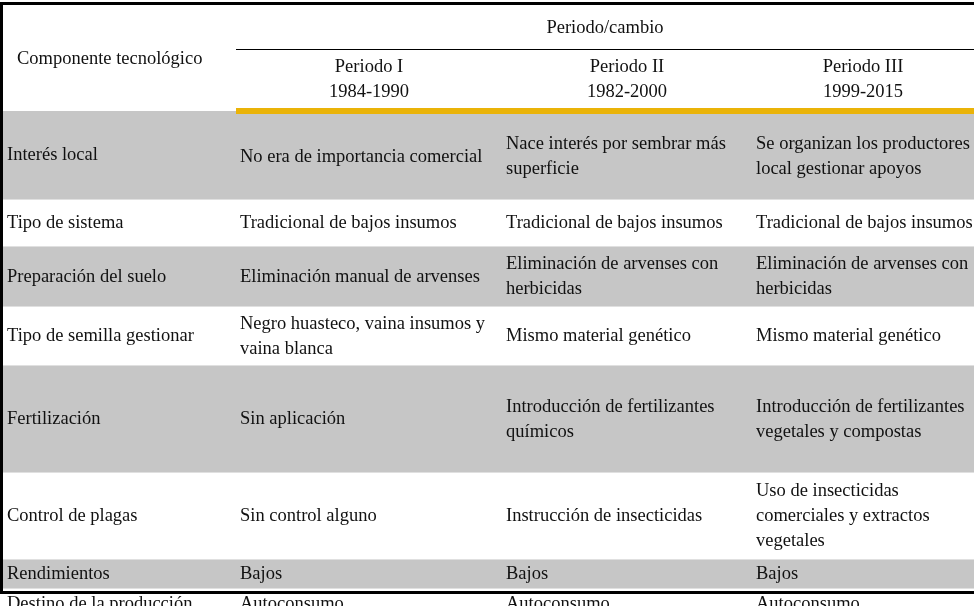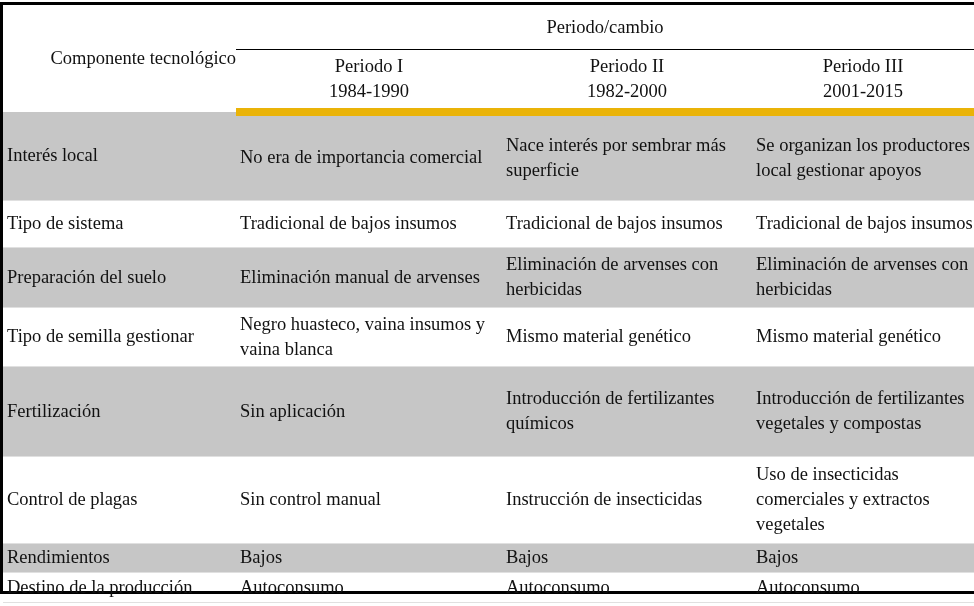--- a/index.html
+++ b/index.html
@@ -8,22 +8,22 @@
     .frame { position: absolute; left: 0; top: 2px; width: 974px; height: 592px;
       border-top: 3px solid #000; border-bottom: 3px solid #000; border-left: 3px solid #000;
       box-sizing: border-box; }
     table { position: absolute; left: 3px; top: 5px; width: 971px; border-collapse: collapse;
       table-layout: fixed; font-size: 18.5px; line-height: 25px; }
     col.c0 { width: 233px; } col.c1 { width: 266px; } col.c2 { width: 250px; } col.c3 { width: 222px; }
     th { font-weight: normal; text-align: center; padding: 0; vertical-align: middle; }
     td { padding: 0 0 0 4px; vertical-align: middle; text-align: left; }
     td.first { }
     tr.head1 th { height: 44px; border-bottom: 1.5px solid #000; }
-    tr.head1 th.corner { border-bottom: none; text-align: right; padding-left: 14px; }
-    tr.head2 th { height: 58px; border-bottom: 8px solid #eab308; }
+    tr.head1 th.corner { border-bottom: none; text-align: left; padding-left: 14px; }
+    tr.head2 th { height: 58px; border-bottom: 6px solid #eab308; }
     tr.shade td { background: #c6c6c6; }
     tr.body td { border-bottom: 1px solid #e0e0e0; }
   </style>
 </head>
 <body>
 
 <div class="frame"></div>
 
 <table>
   <colgroup>
@@ -41,21 +41,21 @@
       <th>
           <div>Periodo I</div>
           <div>1984-1990</div>
         </th>
       <th>
           <div>Periodo II</div>
           <div>1982-2000</div>
         </th>
       <th>
           <div>Periodo III</div>
-          <div>2001-2015</div>
+          <div>1999-2015</div>
         </th>
     </tr>
   </thead>
   <tbody id="tbody">
       <tr class="body shade" style="height: 88px;">
         <td class="first">Interés local</td>
         <td>No era de importancia comercial</td>
         <td>Nace interés por sembrar más superficie</td>
         <td>Se organizan los productores local gestionar apoyos</td>
       </tr>
@@ -70,29 +70,29 @@
         <td>Eliminación manual de arvenses</td>
         <td>Eliminación de arvenses con herbicidas</td>
         <td>Eliminación de arvenses con herbicidas</td>
       </tr>
       <tr class="body" style="height: 59px;">
         <td class="first">Tipo de semilla gestionar</td>
         <td>Negro huasteco, vaina insumos y vaina blanca</td>
         <td>Mismo material genético</td>
         <td>Mismo material genético</td>
       </tr>
-      <tr class="body shade" style="height: 90px;">
+      <tr class="body shade" style="height: 107px;">
         <td class="first">Fertilización</td>
         <td>Sin aplicación</td>
         <td>Introducción de fertilizantes químicos</td>
         <td>Introducción de fertilizantes vegetales y compostas</td>
       </tr>
       <tr class="body" style="height: 87px;">
         <td class="first">Control de plagas</td>
-        <td>Sin control manual</td>
+        <td>Sin control alguno</td>
         <td>Instrucción de insecticidas</td>
         <td>Uso de insecticidas comerciales y extractos vegetales</td>
       </tr>
       <tr class="body shade" style="height: 29px;">
         <td class="first">Rendimientos</td>
         <td>Bajos</td>
         <td>Bajos</td>
         <td>Bajos</td>
       </tr>
       <tr class="body" style="height: 30px; margin-left: 20px;">

